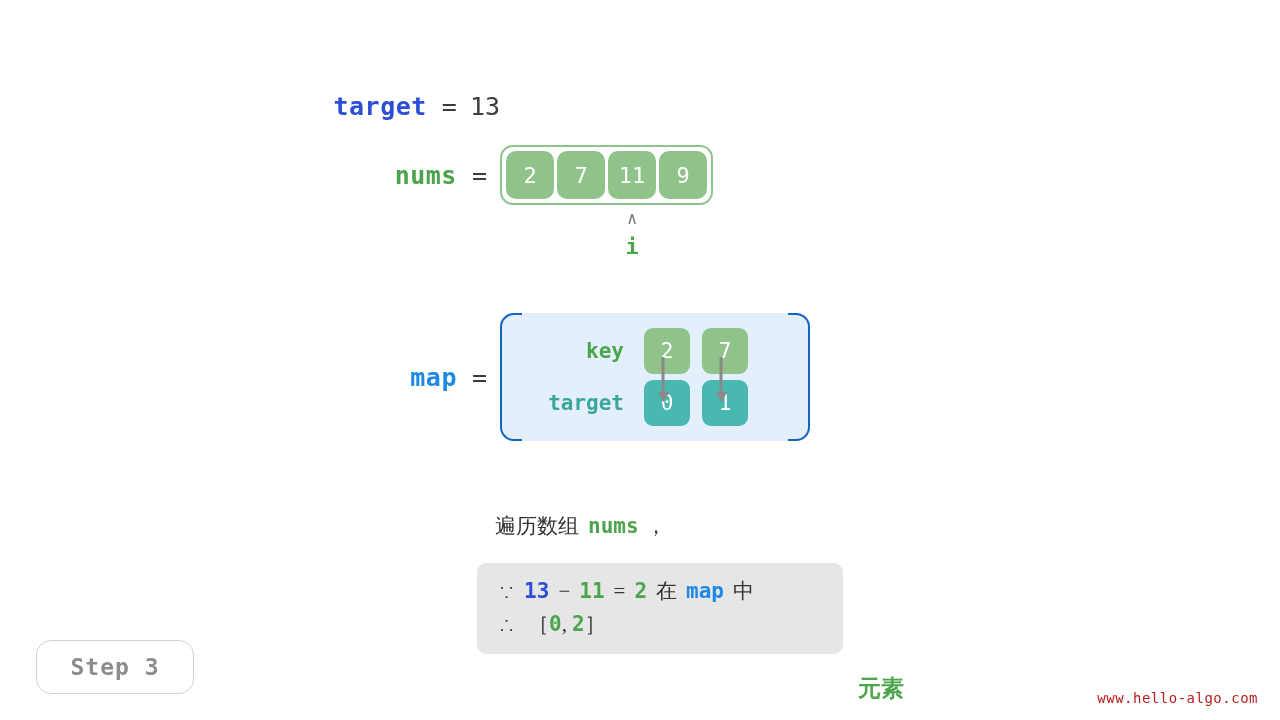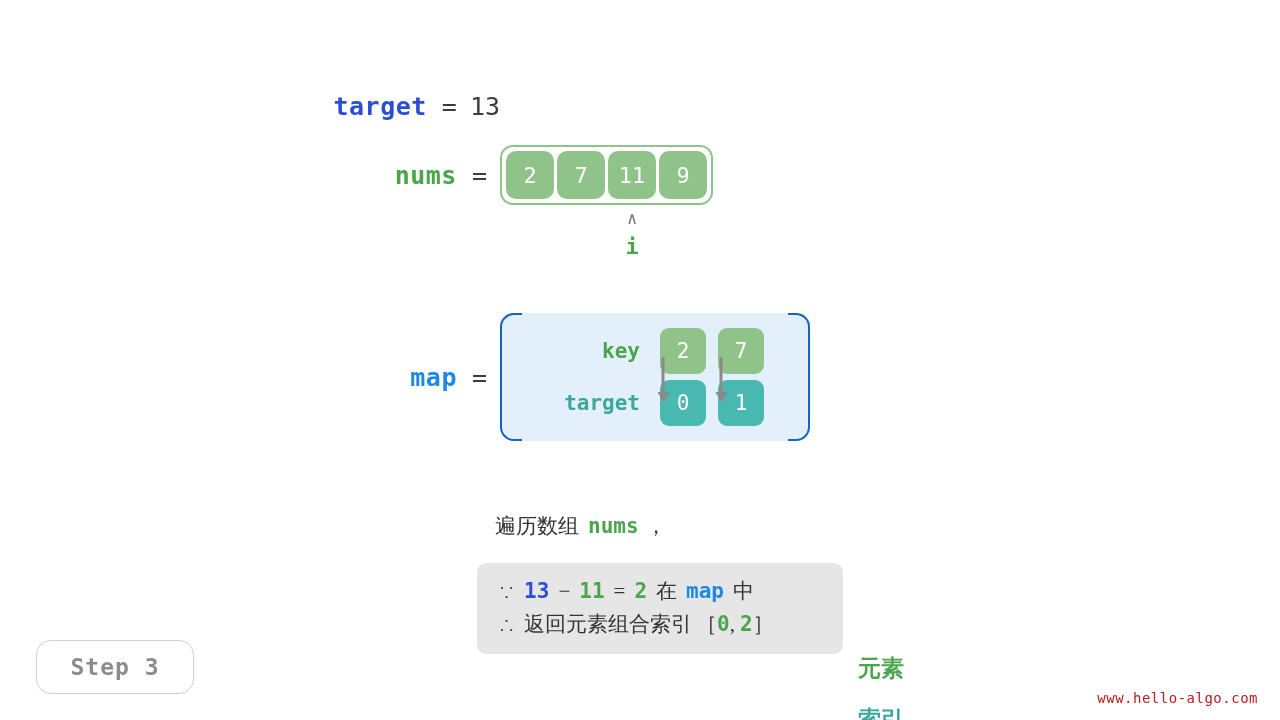--- a/index.html
+++ b/index.html
@@ -133,21 +133,21 @@
   }
   .map-line {
     position: absolute; left: 0; width: 100%;
     height: 52px;
     display: flex; align-items: center;
   }
   .map-line.keys   { top: 12px; }
   .map-line.values { top: 64px; }
 
   .row-label {
-    width: 160px; text-align: right; padding-right: 20px;
+    width: 144px; text-align: right; padding-right: 20px;
     font-size: 21px; font-weight: bold; box-sizing: border-box;
   }
   .row-label.key   { color: #4ca54c; }
   .row-label.value { color: #3aa69c; }
 
   .kv-cells { display: flex; gap: 12px; }
   .kv-cell {
     width: 46px; height: 46px;
     border-radius: 9px;
     color: #ffffff; font-size: 21px;
@@ -173,20 +173,21 @@
     border-left: 6px solid transparent;
     border-right: 6px solid transparent;
     border-top: 10px solid #8a8a8a;
   }
 
   
   .legend {
     position: absolute;
     font-size: 23px; font-weight: bold;
     white-space: nowrap;
+    margin-top: 20px;
   }
   .legend.elem  { color: #4ca54c; }
   .legend.index { color: #3aa69c; }
 
   
   #caption-line {
     left: 495px; top: 512px;
     font-size: 21px; color: #333333;
     display: flex; align-items: baseline;
   }
@@ -326,21 +327,20 @@
     <span class="cjk-txt cjk">在</span>
     <span style="width:9px"></span>
     <span class="code-blue">map</span>
     <span style="width:9px"></span>
     <span class="cjk-txt cjk">中</span>
   </div>
 
   <div class="note-line">
     <span class="sym cjk">∴</span>
     <span style="width:10px"></span>
-    <span class="cjk-txt cjk">返回元素组合索引</span>
     <span style="width:4px"></span>
     <span class="cjk-txt cjk">［</span>
     <span class="code-green">0</span>
     <span class="cjk-txt cjk">,</span>
     <span style="width:5px"></span>
     <span class="code-green">2</span>
     <span class="cjk-txt cjk">］</span>
   </div>
 </div>
 

